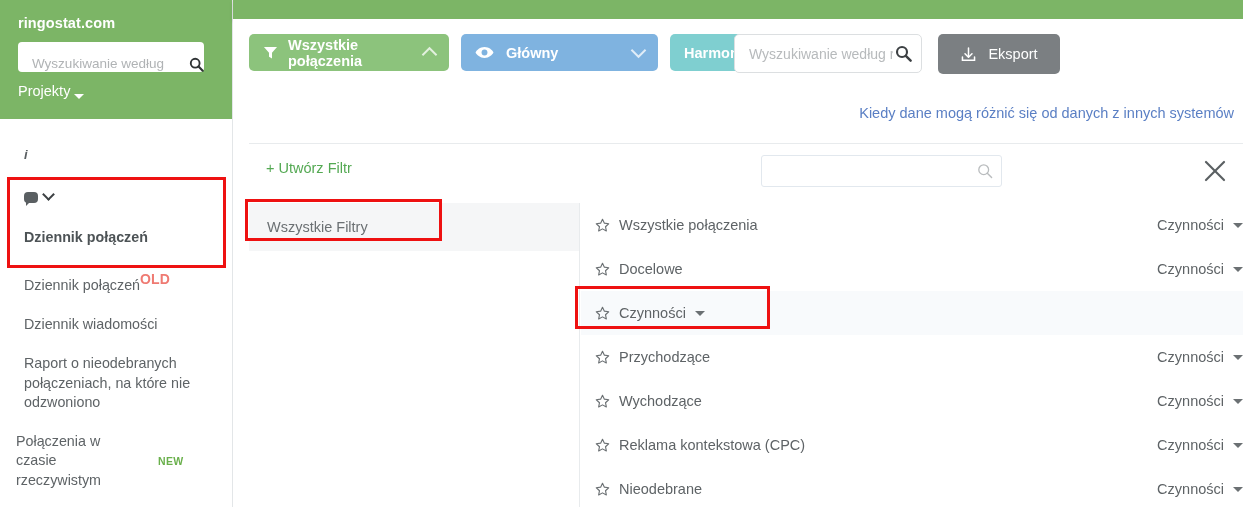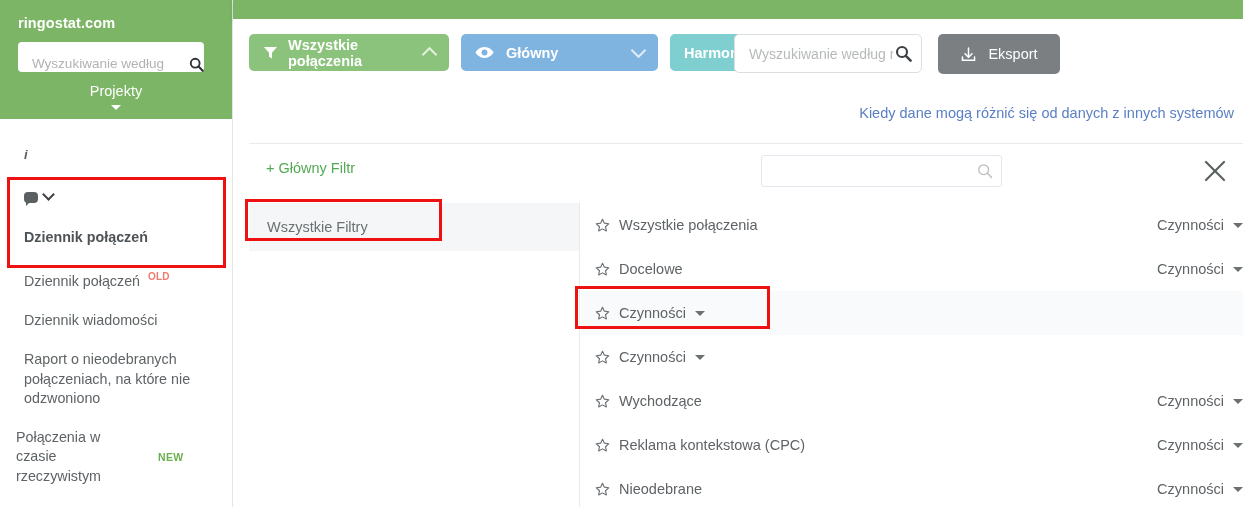--- a/index.html
+++ b/index.html
@@ -37,21 +37,21 @@
   }
   .side-search input {
     border: 0; outline: 0; flex: 1; font-size: 13.5px;
     font-family: "Liberation Sans", sans-serif; color: #555;
     background: transparent; min-width: 0;
   }
   .side-search input::placeholder { color: #b0b3b5; }
   .mag { width: 15px; height: 15px; flex: 0 0 auto; }
   .projects {
     margin-top: 11px; color: #fff; font-size: 14.5px;
-    display: flex; align-items: center; gap: 4px; flex-direction: column;
+    display: flex; align-items: flex-end; gap: 4px;
   }
   .caret-down-wh {
     width: 0; height: 0; border-left: 5px solid transparent;
     border-right: 5px solid transparent; border-top: 5px solid #fff;
     margin-top: 2px;
   }
   #sidenav { padding-top: 14px; }
   .nav-item {
     font-size: 14.3px; color: #5e6366;
     padding: 8px 16px 8px 24px; line-height: 1.35;
@@ -68,22 +68,22 @@
   .bubble:after {
     content:""; position:absolute; left:2px; bottom:-3px;
     border-left:4px solid #5a5f62; border-bottom:4px solid transparent;
   }
   .chev-sm {
     width: 9px; height: 9px; border-right: 2px solid #3c4043;
     border-bottom: 2px solid #3c4043; transform: rotate(45deg);
     margin-top: 1px; margin-right:4px; flex:0 0 auto;
   }
   .badge-old {
-    color: #ef7a72; font-size: 10px; font-weight: bold;
-    vertical-align: super; margin-left: 8px; letter-spacing:.2px;
+    color: #ef7a72; font-size: 14px; font-weight: bold;
+    vertical-align: super; margin-left: 0; letter-spacing:.2px;
   }
   .badge-new {
     color: #6ab04c; font-size: 10.5px; font-weight: bold;
     letter-spacing: .3px; margin-left: 8px; white-space: nowrap;
     align-self: center;
   }
 
   
   #topstrip {
     position: absolute; left: 233px; top: 0; width: 1010px; height: 19px;
@@ -291,21 +291,21 @@
           <line x1="10.2" y1="10.2" x2="14.7" y2="14.7" stroke="#3c4043" stroke-width="2.3" stroke-linecap="round"></line>
         </svg>
       </div>
 
       <div id="hintlink">Kiedy dane mogą różnić się od danych z innych systemów</div>
     </div>
 
     <div id="panel">
 
       <div id="panel-head">
-        <div id="create-filter">+ Główny Filtr</div>
+        <div id="create-filter">+ Utwórz Filtr</div>
 
         <div id="panel-search">
           <input value="" placeholder="" style="">
           <svg class="mag-thin" viewBox="0 0 16 16">
             <circle cx="6.7" cy="6.7" r="4.9" fill="none" stroke="#b9bcbe" stroke-width="1.3"></circle>
             <line x1="10.3" y1="10.3" x2="14.6" y2="14.6" stroke="#b9bcbe" stroke-width="1.4" stroke-linecap="round"></line>
           </svg>
         </div>
 
         <svg id="close-x" viewBox="0 0 28 28">
@@ -353,20 +353,21 @@
             <span class="act">
               <span>Czynności</span>
               <span class="caret-dn"></span>
             </span>
           </div>
 
           <div class="frow">
             <svg class="star" viewBox="0 0 16 16">
               <path d="M8 1.3l2 4.2 4.6.6-3.4 3.2.9 4.5L8 11.6 3.9 13.8l.9-4.5L1.4 6.1 6 5.5z" fill="none" stroke="#6b7073" stroke-width="1.2" stroke-linejoin="round"></path>
             </svg>
+            <span class="fname">Przychodzące</span>
             <span class="act">
               <span>Czynności</span>
               <span class="caret-dn"></span>
             </span>
           </div>
 
           <div class="frow">
             <svg class="star" viewBox="0 0 16 16">
               <path d="M8 1.3l2 4.2 4.6.6-3.4 3.2.9 4.5L8 11.6 3.9 13.8l.9-4.5L1.4 6.1 6 5.5z" fill="none" stroke="#6b7073" stroke-width="1.2" stroke-linejoin="round"></path>
             </svg>

